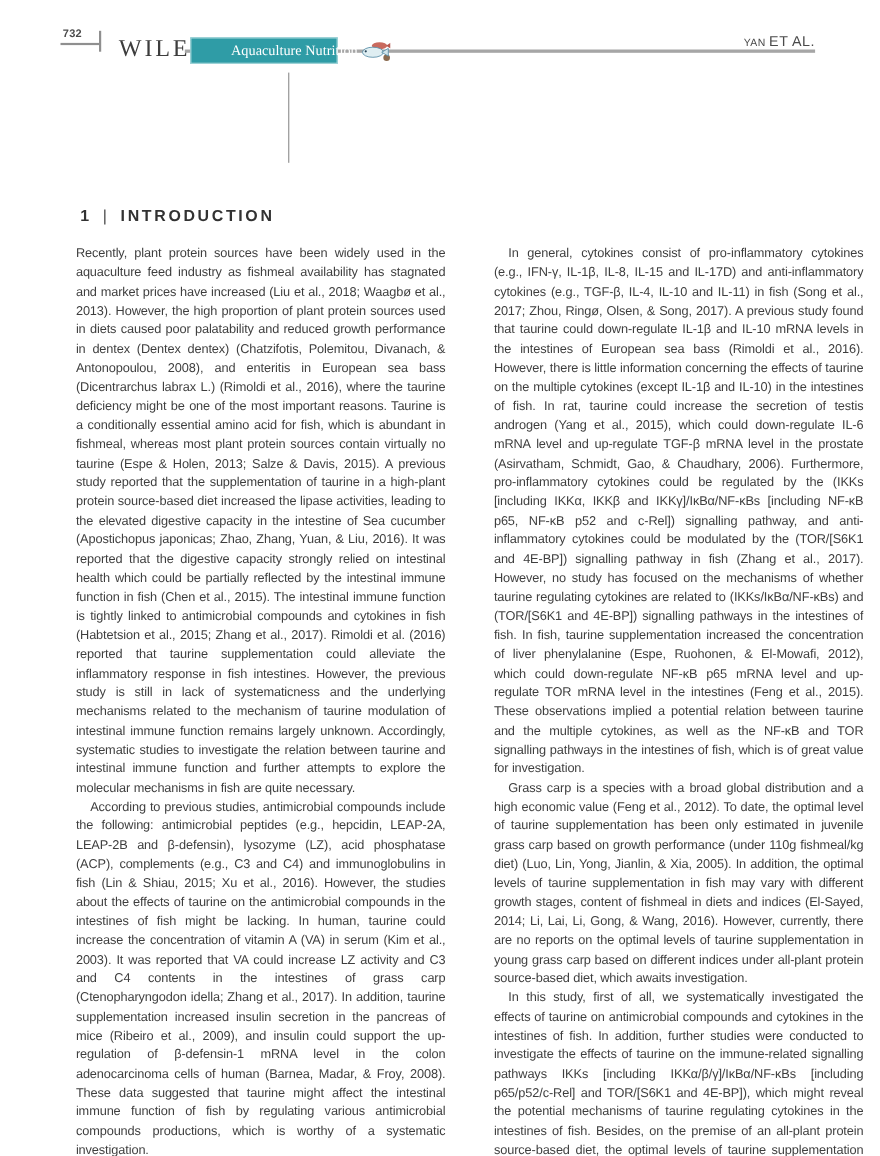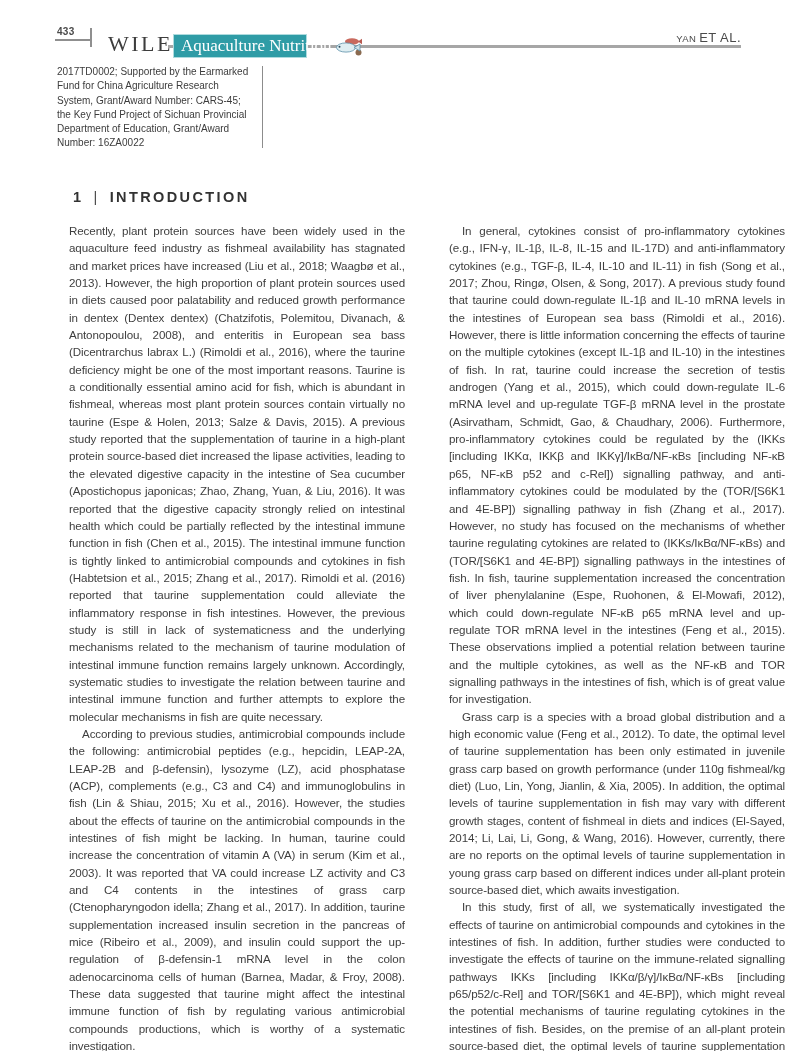--- a/index.html
+++ b/index.html
@@ -20,21 +20,21 @@
     font-family:"Liberation Serif", serif; font-size:22px; letter-spacing:2.5px;
     color:#3d3d3d; font-weight:400;
   }
   .header-rule { position:absolute; left:168px; top:45px; width:573px; height:2.5px; background:#a6a6a6; z-index:1; }
   .journal-banner {
     position:absolute; left:173px; top:34px; width:134px; height:24px; z-index:2;
     background:#2f9ca6; border:1px solid #aedbde; box-sizing:border-box;
     display:flex; align-items:center; padding-left:7px; gap:3px;
   }
   .journal-name {
-    font-family:"Liberation Serif", serif; color:#ffffff; font-size:17px; white-space:nowrap;
+    font-family:"Liberation Serif", serif; color:#ffffff; font-size:13px; white-space:nowrap;margin-left:29px;
   }
   .fish-svg { flex:0 0 auto; }
   .running-head {
     position:absolute; right:59px; top:30px; color:#4a4a4a;
     font-size:9.5px; letter-spacing:0.4px; white-space:nowrap;
   }
   .running-head .suffix { font-size:13px; letter-spacing:0.5px; }
 
   
   .funding-note {
@@ -59,21 +59,21 @@
   .col-left  { left:69px; }
   .col-right { left:409px;margin-left:40px; }
   .col p { margin:0; text-indent:13px; }
   .col p.no-indent { text-indent:0; }
 </style>
 </head>
 <body>
 
 <div class="page">
 
-  <div class="page-number">433</div>
+  <div class="page-number">732</div>
   <div class="pagenum-underline"></div>
   <div class="pagenum-vrule"></div>
   <div class="wiley-logo">WILEY</div>
   <div class="header-rule"></div>
 
   <div class="journal-banner">
     <span class="journal-name">Aquaculture Nutrition</span>
     <svg class="fish-svg" width="27" height="20" viewBox="0 0 27 20" aria-hidden="true">
       <ellipse cx="17" cy="5.5" rx="7" ry="3.2" fill="#c96a5e"></ellipse>
       <polygon points="23,5.5 27,2.8 27,8.2" fill="#b85a50"></polygon>
@@ -82,26 +82,20 @@
       <polygon points="19,11.5 25,8 25,15" fill="#cfe3ea" stroke="#5b8fa8" stroke-width="0.8"></polygon>
       <circle cx="4.5" cy="10.7" r="1" fill="#28465a"></circle>
     </svg>
   </div>
 
   <div class="running-head">
     <span>YAN</span>
     <span class="suffix">ET AL.</span>
   </div>
 
-  <div class="funding-note">2017TD0002; Supported by the Earmarked
-Fund for China Agriculture Research
-System, Grant/Award Number: CARS-45;
-the Key Fund Project of Sichuan Provincial
-Department of Education, Grant/Award
-Number: 16ZA0022</div>
   <div class="funding-divider"></div>
 
   <h1 class="section-heading">
     <span>1</span><span class="sep">|</span><span>INTRODUCTION</span>
   </h1>
 
   <div class="col col-left">
     <p class="no-indent">Recently, plant protein sources have been widely used in the aquaculture feed industry as fishmeal availability has stagnated and market prices have increased (Liu et al., 2018; Waagbø et al., 2013). However, the high proportion of plant protein sources used in diets caused poor palatability and reduced growth performance in dentex (Dentex dentex) (Chatzifotis, Polemitou, Divanach, &amp; Antonopoulou, 2008), and enteritis in European sea bass (Dicentrarchus labrax L.) (Rimoldi et al., 2016), where the taurine deficiency might be one of the most important reasons. Taurine is a conditionally essential amino acid for fish, which is abundant in fishmeal, whereas most plant protein sources contain virtually no taurine (Espe &amp; Holen, 2013; Salze &amp; Davis, 2015). A previous study reported that the supplementation of taurine in a high-plant protein source-based diet increased the lipase activities, leading to the elevated digestive capacity in the intestine of Sea cucumber (Apostichopus japonicas; Zhao, Zhang, Yuan, &amp; Liu, 2016). It was reported that the digestive capacity strongly relied on intestinal health which could be partially reflected by the intestinal immune function in fish (Chen et al., 2015). The intestinal immune function is tightly linked to antimicrobial compounds and cytokines in fish (Habtetsion et al., 2015; Zhang et al., 2017). Rimoldi et al. (2016) reported that taurine supplementation could alleviate the inflammatory response in fish intestines. However, the previous study is still in lack of systematicness and the underlying mechanisms related to the mechanism of taurine modulation of intestinal immune function remains largely unknown. Accordingly, systematic studies to investigate the relation between taurine and intestinal immune function and further attempts to explore the molecular mechanisms in fish are quite necessary.</p>
     <p>According to previous studies, antimicrobial compounds include the following: antimicrobial peptides (e.g., hepcidin, LEAP-2A, LEAP-2B and β-defensin), lysozyme (LZ), acid phosphatase (ACP), complements (e.g., C3 and C4) and immunoglobulins in fish (Lin &amp; Shiau, 2015; Xu et al., 2016). However, the studies about the effects of taurine on the antimicrobial compounds in the intestines of fish might be lacking. In human, taurine could increase the concentration of vitamin A (VA) in serum (Kim et al., 2003). It was reported that VA could increase LZ activity and C3 and C4 contents in the intestines of grass carp (Ctenopharyngodon idella; Zhang et al., 2017). In addition, taurine supplementation increased insulin secretion in the pancreas of mice (Ribeiro et al., 2009), and insulin could support the up-regulation of β-defensin-1 mRNA level in the colon adenocarcinoma cells of human (Barnea, Madar, &amp; Froy, 2008). These data suggested that taurine might affect the intestinal immune function of fish by regulating various antimicrobial compounds productions, which is worthy of a systematic investigation.</p>
   </div>

